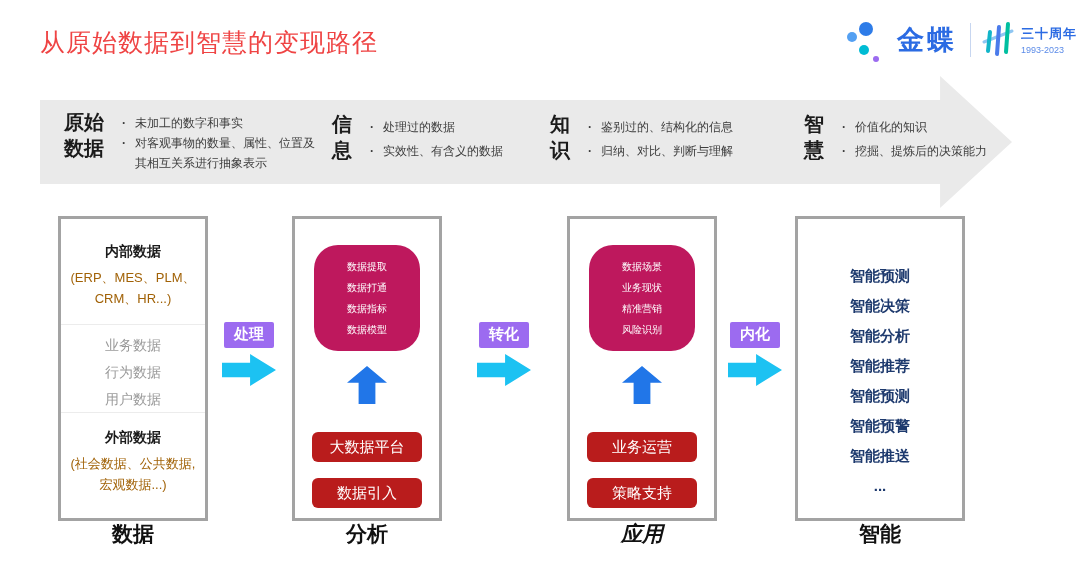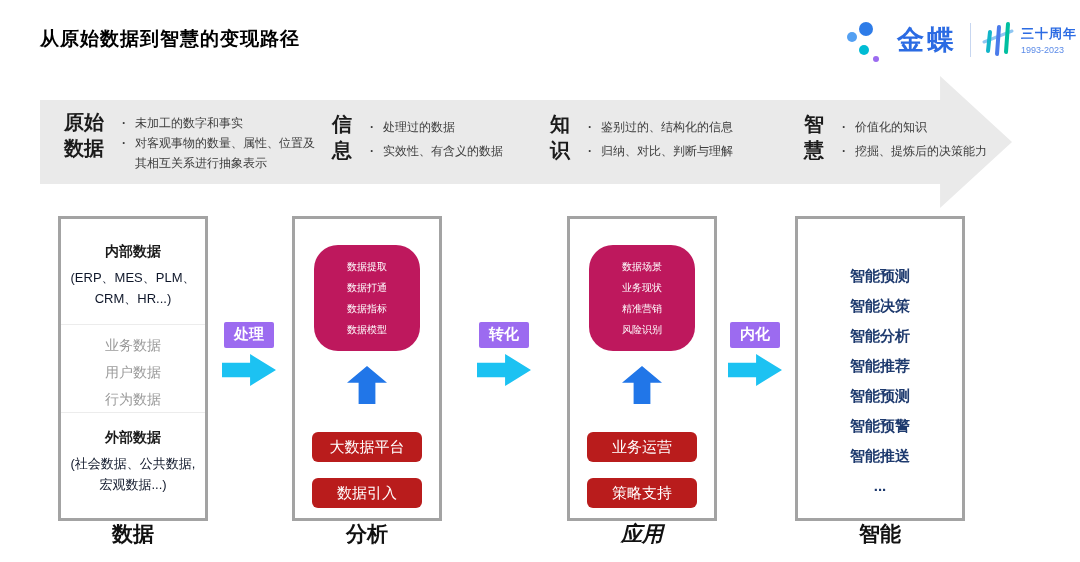--- a/index.html
+++ b/index.html
@@ -7,21 +7,21 @@
   body {
     background: #ffffff;
     font-family: "Liberation Sans", "DejaVu Sans", sans-serif;
     position: relative;
     color: #1c1c1c;
   }
 
   
   .page-title {
     position: absolute; left: 40px; top: 26px;
-    font-size: 19px; font-weight: bold; color: #000000;
+    font-size: 25px; font-weight: normal; color: #ef4444;
     letter-spacing: 1px;
   }
 
   
   .logo { position: absolute; left: 846px; top: 16px; display: flex; align-items: center; }
   .logo-dots { position: relative; width: 36px; height: 48px; }
   .logo-dots span { position: absolute; border-radius: 50%; }
   .dot-big    { width: 14px; height: 14px; left: 13px; top: 6px;  background: #2e7ce8; }
   .dot-mid    { width: 10px; height: 10px; left: 1px;  top: 16px; background: #54a0f2; }
   .dot-teal   { width: 10px; height: 10px; left: 13px; top: 29px; background: #00bcd4; }
@@ -63,21 +63,21 @@
   .box-data         { left: 58px;  width: 150px; }
   .box-analysis     { left: 292px; width: 150px; }
   .box-application  { left: 567px; width: 150px; }
   .box-intelligence { left: 795px; width: 170px; }
 
   .sec { text-align: center; }
   .sec-internal { height: 106px; padding-top: 24px; border-bottom: 1px solid #ececec; }
   .sec-middle   { height: 88px;  padding-top: 7px;  border-bottom: 1px solid #ececec; }
   .sec-external { padding-top: 16px; }
   .sec-title { font-size: 14px; font-weight: bold; color: #1b1b1b; margin-bottom: 6px; }
-  .sec-detail { font-size: 13px; color: #0f172a; line-height: 21px; padding: 0 8px; }
+  .sec-detail { font-size: 13px; color: #a16207; line-height: 21px; padding: 0 8px; }
   .mid-item { font-size: 14px; color: #9a9a9a; line-height: 27px; }
 
   .core-box {
     width: 106px; height: 106px; margin: 26px auto 0;
     background: #be185d; border-radius: 24px;
     display: flex; flex-direction: column; justify-content: center;
     color: #ffffff; font-size: 10px; line-height: 21px; text-align: center;
   }
   .up-arrow {
     width: 40px; height: 38px; margin: 15px auto 0;
@@ -217,22 +217,22 @@
 
 </div>
 
 <div class="col-box box-data">
   <div class="sec sec-internal">
     <div class="sec-title">内部数据</div>
     <div class="sec-detail">(ERP、MES、PLM、CRM、HR...)</div>
   </div>
   <div class="sec sec-middle">
     <div class="mid-item">业务数据</div>
+    <div class="mid-item">行为数据</div>
     <div class="mid-item">用户数据</div>
-    <div class="mid-item">行为数据</div>
   </div>
   <div class="sec sec-external">
     <div class="sec-title">外部数据</div>
     <div class="sec-detail">(社会数据、公共数据, 宏观数据...)</div>
   </div>
 </div>
 
 <div class="connector conn-1">
   <span class="conn-label">处理</span>
   <div class="conn-arrow"></div>

